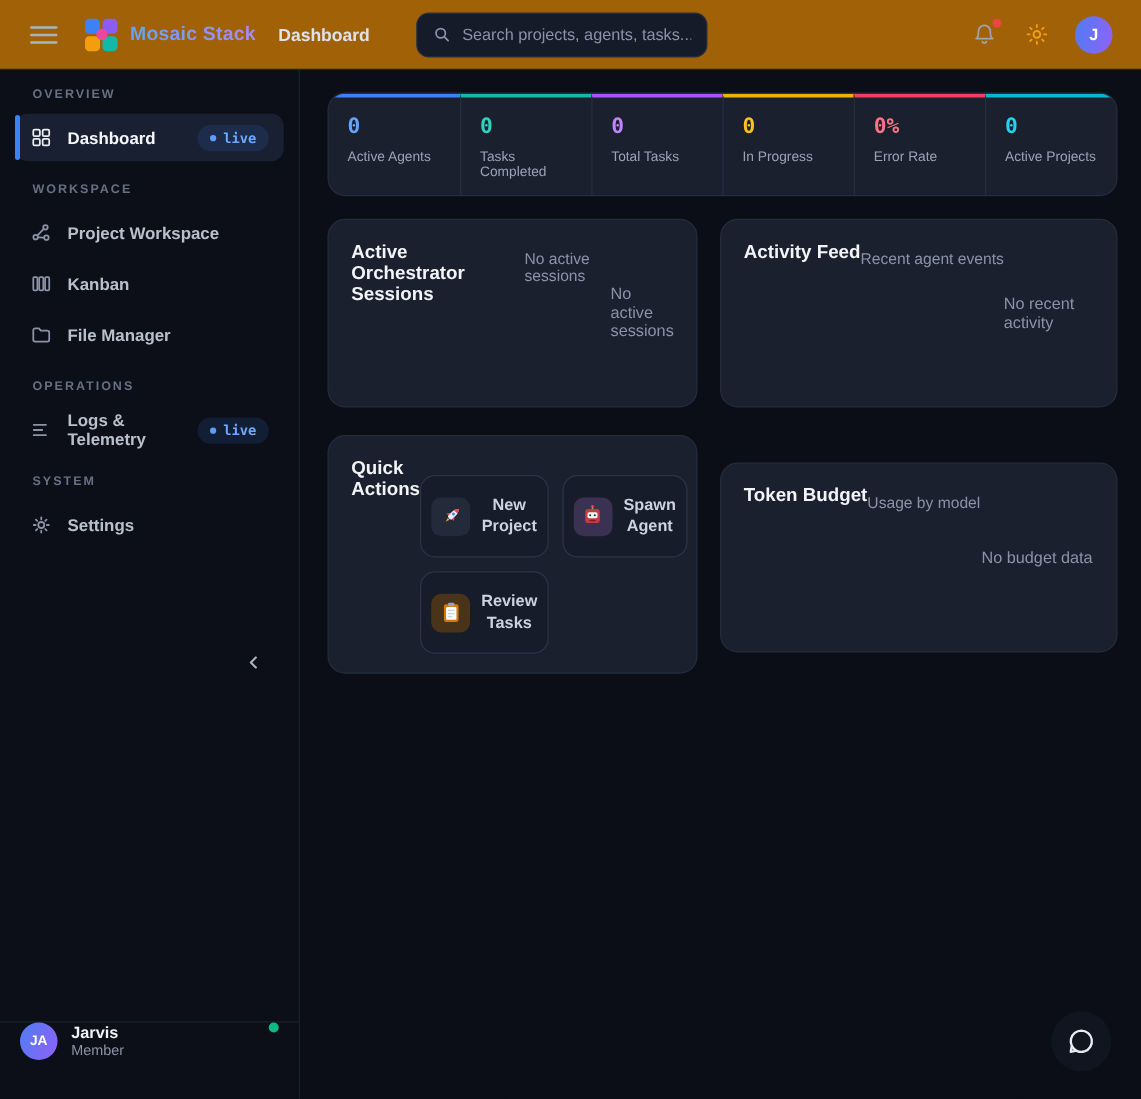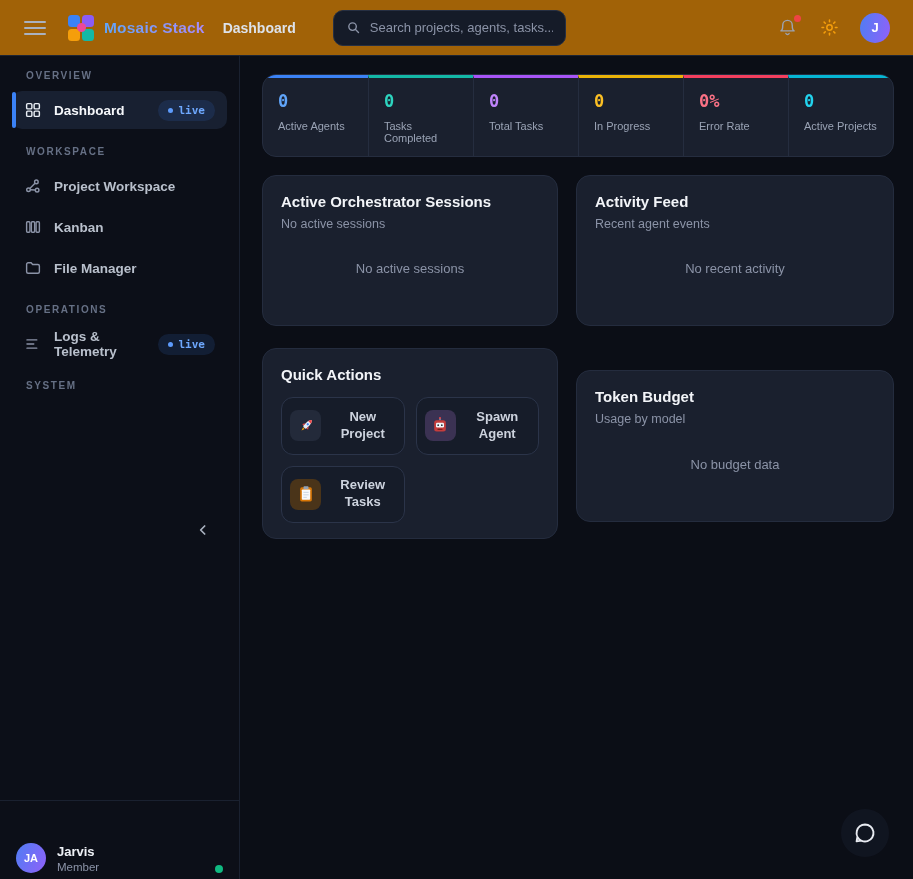--- a/index.html
+++ b/index.html
@@ -60,23 +60,23 @@
   .side-item.active { background: #182031; color: #f5f7fa; }
   .side-item.active .s-icon { color: #e8edf4; }
   .side-item.active::before { content: ""; position: absolute; left: 0; top: 1px; bottom: 1px;
     width: 3.5px; border-radius: 4px; background: #3b82f6; }
   .live-badge { margin-left: auto; display: flex; align-items: center; gap: 6px;
     background: rgba(59,130,246,.13); color: #6ea8fe; border-radius: 999px;
     padding: 4px 10px; font-family: "DejaVu Sans Mono", monospace; font-size: 11px; }
   .live-badge::before { content: ""; width: 5px; height: 5px; border-radius: 50%; background: #5d9bfc; }
   .collapse-btn { position: absolute; right: 24px; top: 462px; background: none; border: none;
     color: #aab2c0; cursor: pointer; padding: 4px; }
-  .side-user { position: absolute; left: 0; right: 0; bottom: 0; height: 79px;
-    border-top: 1px solid #1a2130; display: flex; align-items: flex-end; gap: 11px;
-    padding: 6px 16px; cursor: pointer; background: #0c0f18; }
+  .side-user { position: absolute; left: 0; right: 0; bottom: 0; height: 62px;
+    border-top: 1px solid #1a2130; display: flex; align-items: flex-start; gap: 11px;
+    padding: 0 16px; cursor: pointer; background: #0c0f18; }
   .avatar-sm { width: 30px; height: 30px; border-radius: 50%; display: flex; align-items: center;
     justify-content: center; font-size: 11px; font-weight: 700; color: #fff;
     background: linear-gradient(115deg,#4f7df3,#9061f9); flex: none; }
   .u-name { font-size: 13px; font-weight: 700; color: #eef1f6; }
   .u-role { font-size: 11.5px; color: #8b93a7; margin-top: 2px; }
   .status-dot { margin-left: auto; width: 8px; height: 8px; border-radius: 50%; background: #10b981; }
 
   
   .main { position: absolute; left: 240px; top: 56px; right: 0; bottom: 0;
     padding: 18px 19px 0 22px; }
@@ -84,21 +84,21 @@
     border: 1px solid #252d3f; border-radius: 14px; overflow: hidden; background: #1a202e; }
   .stat { padding: 13px 15px 12px; border-left: 1px solid #252d3f; border-top: 3px solid #3b82f6; }
   .stat:first-child { border-left: none; }
   .stat-value { font-family: "DejaVu Sans Mono", monospace; font-weight: 700;
     font-size: 17px; margin-bottom: 9px; }
   .stat-label { font-size: 11px; color: #9aa3b5; }
 
   .cards-grid { margin-top: 18px; display: grid; grid-template-columns: 296px 1fr;
     column-gap: 18px; row-gap: 22px; align-items: start; }
   .card { background: #1a202e; border: 1px solid #242c3e; border-radius: 14px;
-    padding: 17px 18px 15px; display: flex; flex-direction: column; }
+    padding: 17px 18px 15px; display: flex; }
   .card-title { font-size: 15px; font-weight: 700; color: #f2f4f8; }
   .card-sub { margin-top: 7px; font-size: 12.5px; color: #8b93a7; }
   .card-empty { flex: 1; display: flex; align-items: center; justify-content: center;
     font-size: 13px; color: #8b93a7; padding-bottom: 4px; }
   .h-151 { height: 151px; } .h-152 { height: 152px; margin-top: 22px; } .h-191 { height: 191px; }
 
   .qa-grid { margin-top: 14px; flex: 1; display: grid; grid-template-columns: 1fr 1fr;
     gap: 11px; }
   .qa-btn { display: flex; align-items: center; justify-content: center; gap: 9px;
     min-height: 57px; padding: 6px 8px; background: #161c29; border: 1px solid #2b3449;
@@ -219,20 +219,34 @@
         <line x1="4" y1="12" x2="13" y2="12"></line>
         <line x1="4" y1="17.5" x2="17" y2="17.5"></line>
       </svg>
       <span>Logs &amp; Telemetry</span>
       <span class="live-badge">live</span>
     </div>
   </div>
 
   <div class="sec">
     <div class="sec-label">SYSTEM</div>
+    <div class="side-item">
+      <svg class="s-icon" width="18" height="18" viewBox="0 0 24 24" fill="none" stroke="currentColor" stroke-width="1.9" stroke-linecap="round">
+        <circle cx="12" cy="12" r="3.2"></circle>
+        <line x1="12" y1="4" x2="12" y2="6"></line>
+          <line x1="12" y1="18" x2="12" y2="20"></line>
+        <line x1="4" y1="12" x2="6" y2="12"></line>
+          <line x1="18" y1="12" x2="20" y2="12"></line>
+        <line x1="6.3" y1="6.3" x2="7.7" y2="7.7"></line>
+          <line x1="16.3" y1="16.3" x2="17.7" y2="17.7"></line>
+        <line x1="6.3" y1="17.7" x2="7.7" y2="16.3"></line>
+          <line x1="16.3" y1="7.7" x2="17.7" y2="6.3"></line>
+      </svg>
+      <span>Settings</span>
+    </div>
   </div>
 
   <button class="collapse-btn">
     <svg width="16" height="16" viewBox="0 0 24 24" fill="none" stroke="currentColor" stroke-width="2.6" stroke-linecap="round" stroke-linejoin="round">
       <polyline points="14.5 6 8.5 12 14.5 18"></polyline>
     </svg>
   </button>
 
   <div class="side-user">
     <div class="avatar-sm">JA</div>

